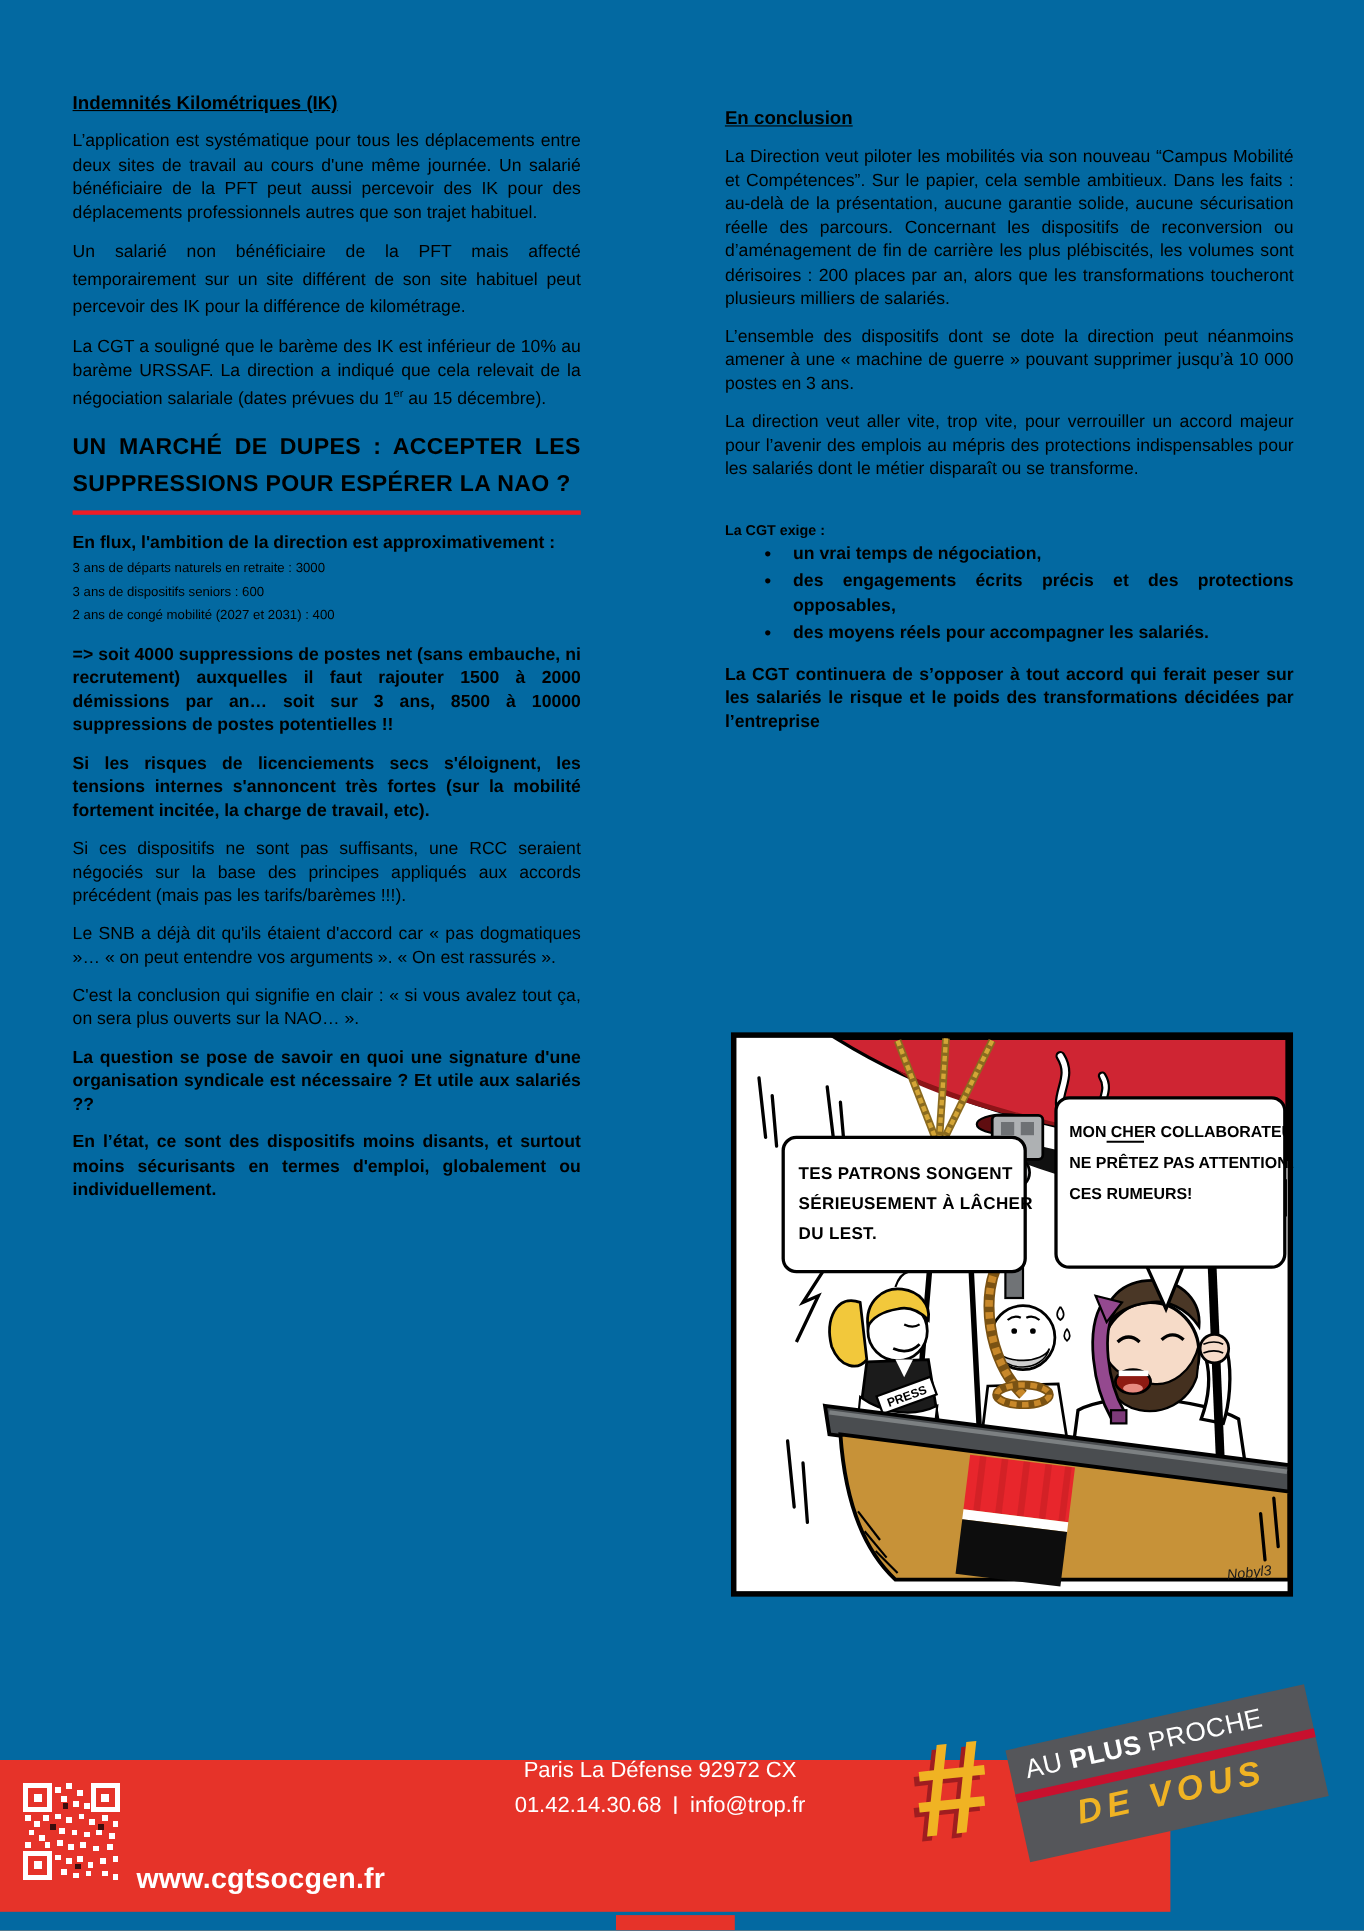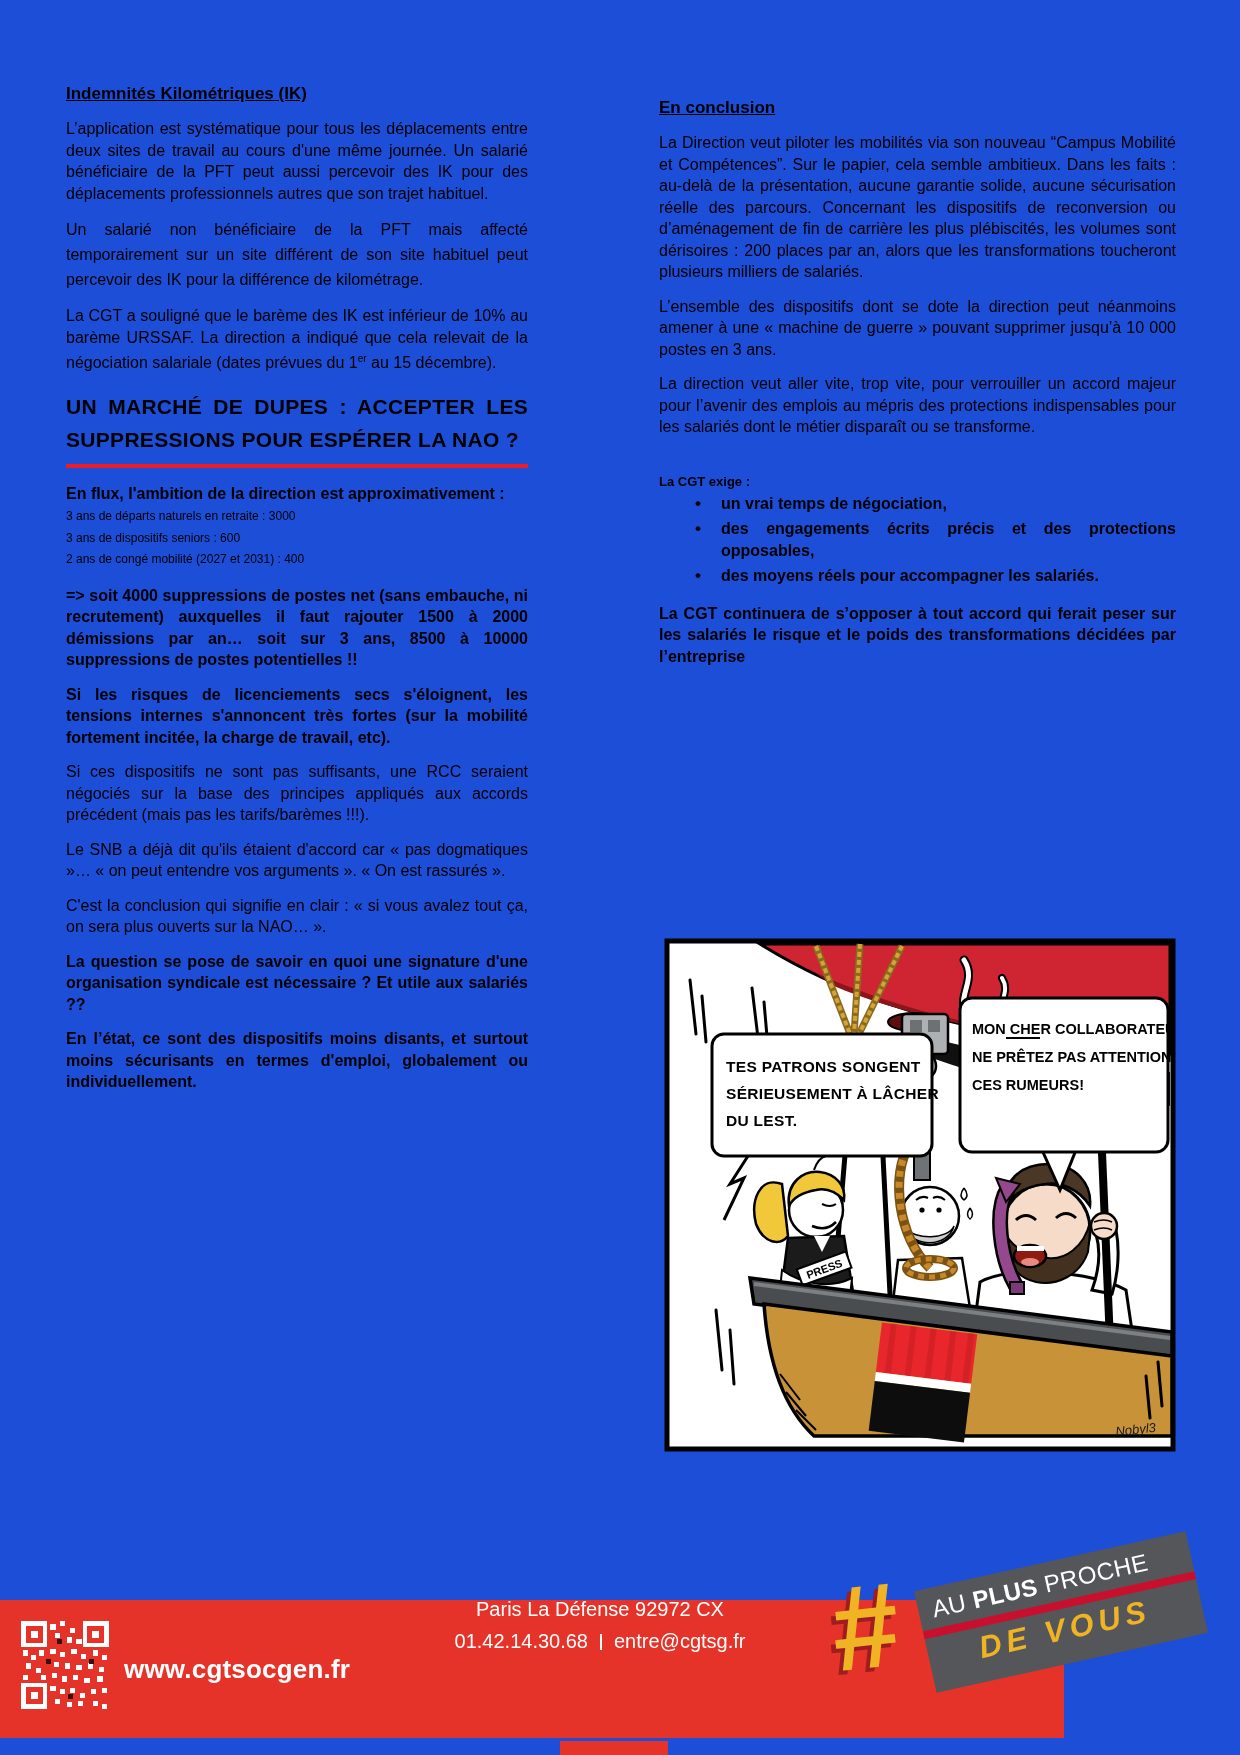--- a/index.html
+++ b/index.html
@@ -1,16 +1,16 @@
 <!DOCTYPE html>
 <html lang="fr"><head>
 <meta charset="utf-8">
 <style>
   html,body{margin:0;padding:0;background:#888;}
-  .page{position:relative;width:1240px;height:1755px;background:#1d4ed8;overflow:hidden;
+  .page{position:relative;width:1240px;height:1755px;background:#0369a1;overflow:hidden;
         font-family:"Liberation Sans",sans-serif;color:#000;}
   
   .col-left{position:absolute;left:66px;top:84px;width:462px;}
   .col-right{position:absolute;left:659px;top:98px;width:517px;}
   .h-underline{font-size:17px;font-weight:bold;text-decoration:underline;margin:0 0 14px 0;}
   p.body{font-size:16px;line-height:21.5px;text-align:justify;margin:0 0 13px 0;}
   p.loose{line-height:25px;}
   p.bold{font-weight:bold;}
   sup{font-size:10px;}
   .h-big{font-size:21px;font-weight:bold;line-height:33px;letter-spacing:.3px;
@@ -22,21 +22,21 @@
   ul.cgt-bullets{list-style:none;margin:0 0 16px 0;padding:0 0 0 36px;}
   ul.cgt-bullets li{position:relative;font-size:16px;font-weight:bold;line-height:22px;
                     padding-left:26px;text-align:justify;margin-bottom:3px;}
   ul.cgt-bullets li::before{content:"\2022";position:absolute;left:0;top:0;font-size:17px;}
   .final{margin-top:30px;}
   
   .cartoon{position:absolute;left:664px;top:938px;width:512px;height:514px;}
   
   .footer-band{position:absolute;left:0;top:1600px;width:1064px;height:138px;background:#e63329;}
   .qr{position:absolute;left:18px;top:1618px;width:94px;height:94px;}
-  .site-url{position:absolute;left:124px;top:1654px;color:#fff;font-weight:bold;font-size:26px;letter-spacing:.2px;}
+  .site-url{position:absolute;left:124px;top:1692px;color:#fff;font-weight:bold;font-size:26px;letter-spacing:.2px;}
   .footer-center{position:absolute;left:420px;top:1598px;width:360px;text-align:center;color:#fff;}
   .logo-la{font-family:"DejaVu Serif",serif;font-style:italic;font-weight:bold;color:#f0b323;
            font-size:44px;margin-right:3px;position:relative;top:3px;}
   .logo-cgt{font-size:37px;font-weight:800;letter-spacing:-1px;color:#fff;}
   .logo-sg{font-size:16px;font-weight:bold;color:#fff;margin-left:4px;}
   .footer-address{font-size:20px;margin-top:0px;}
   .footer-contact{font-size:20px;margin-top:9px;}
   .contact-sep{display:inline-block;width:0;height:16px;border-left:2px solid #fff;
                margin:0 12px -2px 12px;}
   .hashtag{position:absolute;left:832px;top:1566px;font-size:120px;font-weight:bold;color:#f0b323;
@@ -316,21 +316,21 @@
         <rect x="22" y="12.5" width="1.6" height="1.6"></rect>
         <rect x="15.5" y="23.5" width="1.6" height="1.6"></rect>
     </g>
   </svg>
 
   <div class="site-url">www.cgtsocgen.fr</div>
 
   <div class="footer-center">
     <div class="footer-address">Paris La Défense 92972 CX</div>
     <div class="footer-contact">
-      <span>01.42.14.30.68</span><span class="contact-sep"></span><span>entre@cgtsg.fr</span>
+      <span>01.42.14.30.68</span><span class="contact-sep"></span><span>info@trop.fr</span>
     </div>
   </div>
 
   <div class="hashtag">#</div>
 
   <div class="banner">
     <div class="banner-top">
       <span class="w-light">AU</span>
       <span class="w-heavy">PLUS</span>
       <span class="w-light">PROCHE</span>

